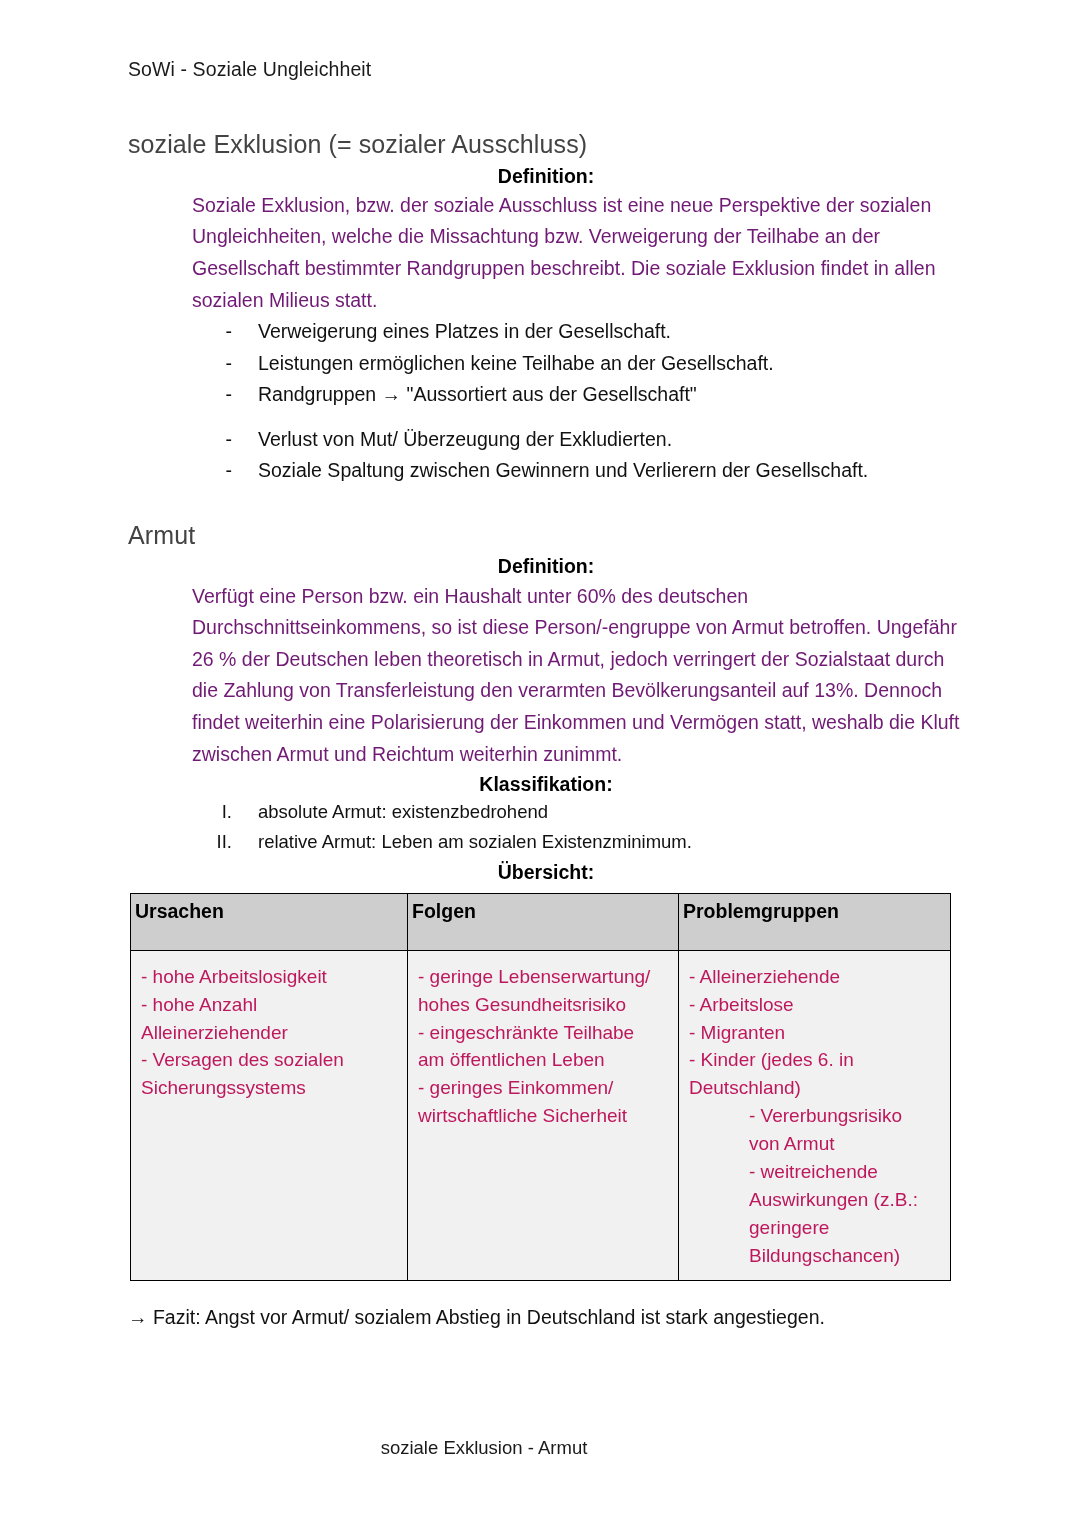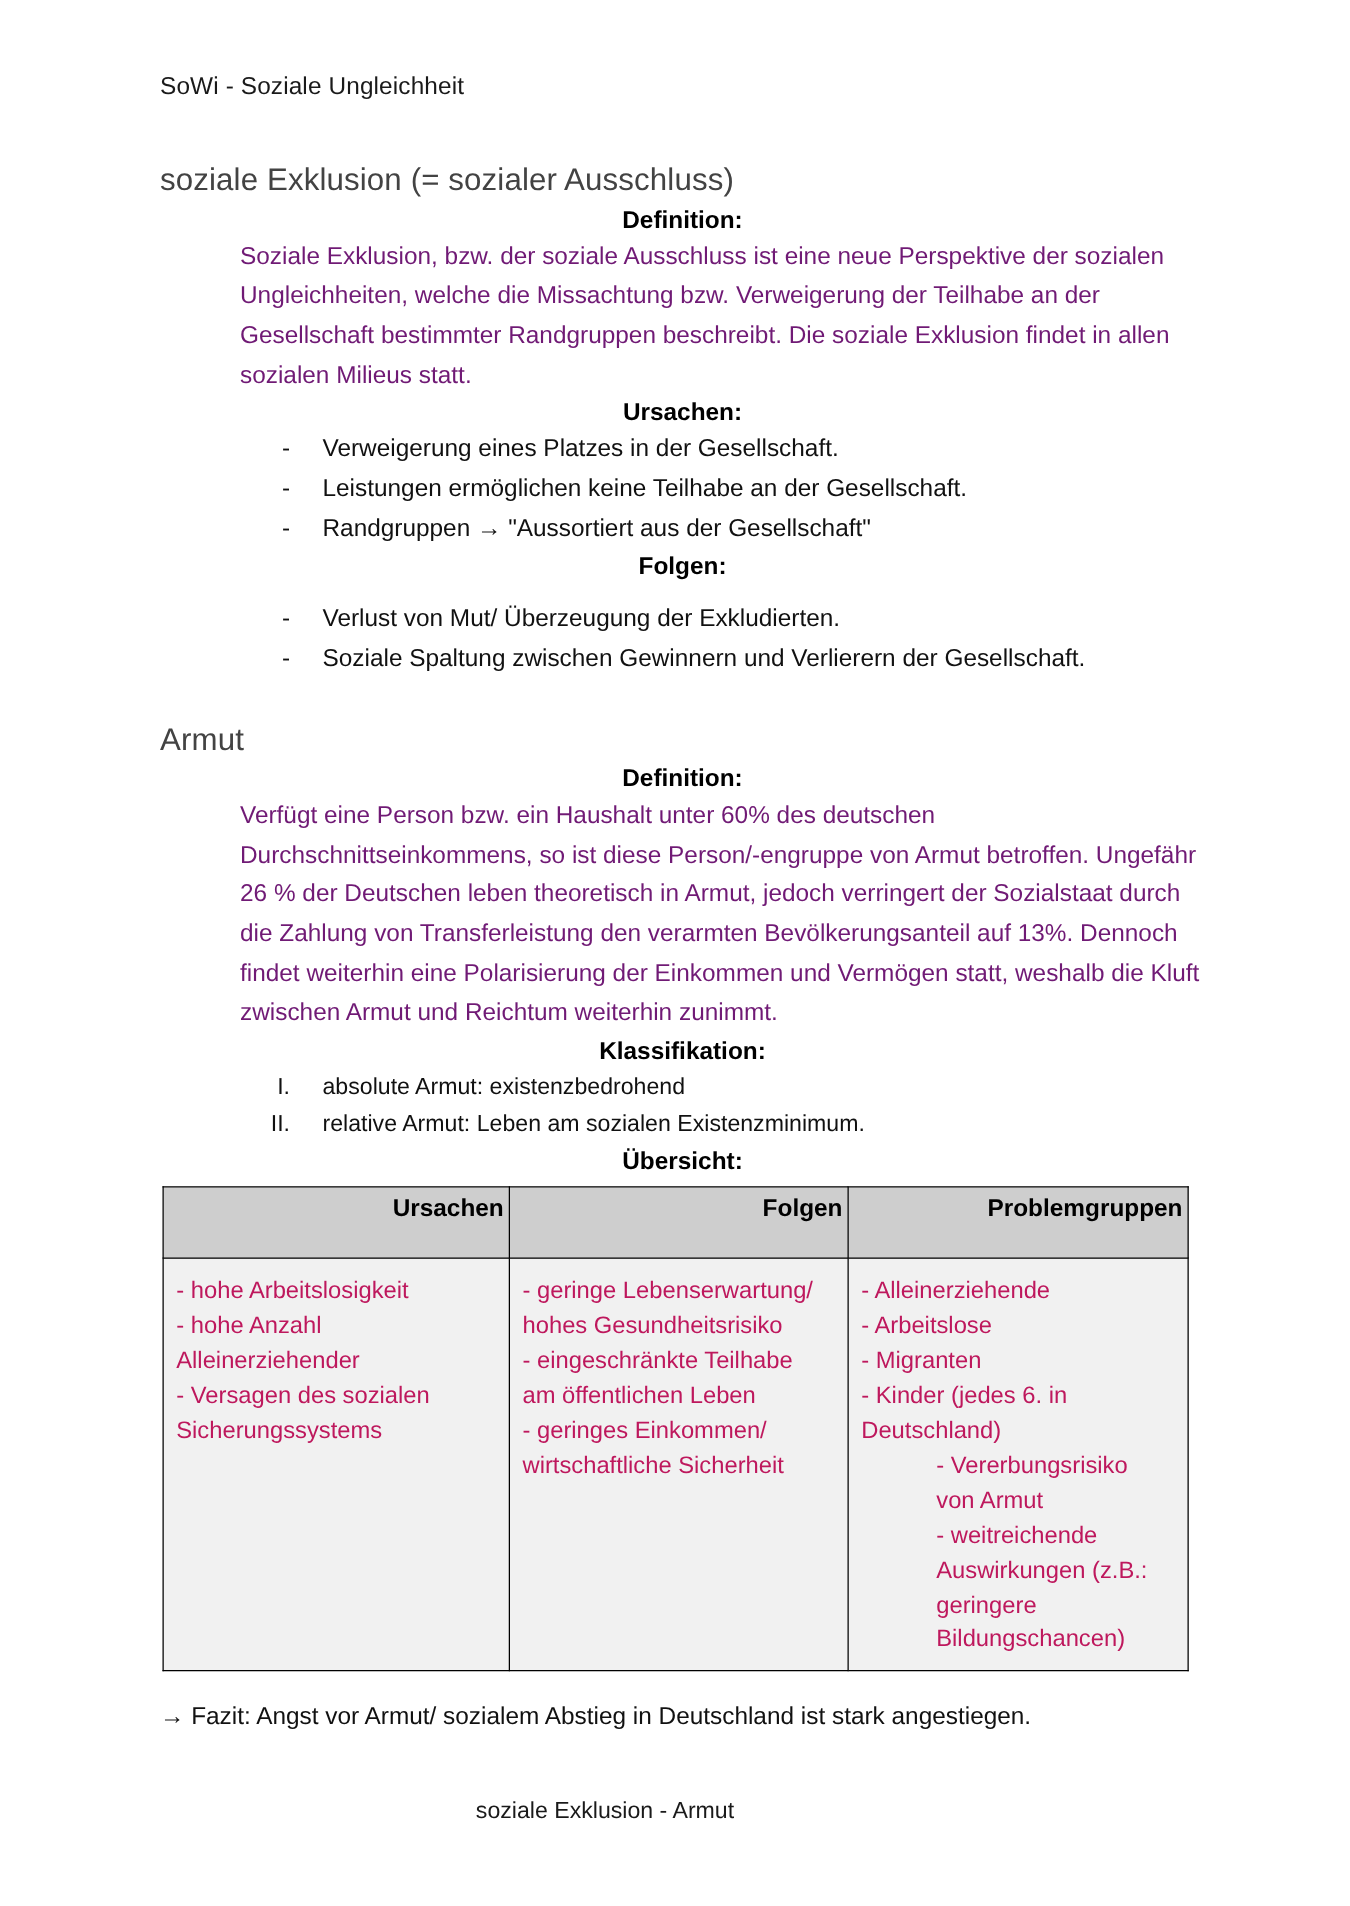--- a/index.html
+++ b/index.html
@@ -106,21 +106,21 @@
     background: #f1f1f1;
   }
   table.overview th,
   table.overview td {
     border: 1.6px solid #000000;
     vertical-align: top;
     padding: 0;
   }
   table.overview th {
     background: #cecece;
-    text-align: right;
+    text-align: left;
     font-size: 19.5px;
     font-weight: bold;
     height: 44px;
     padding: 6px 4px;
     color: #000;
   }
   table.overview td {
     background: #f1f1f1;
     padding: 12px 20px 10px 10px;
     font-size: 19px;
@@ -162,38 +162,36 @@
   <div class="doc-header">SoWi - Soziale Ungleichheit</div>
 
   <div class="content">
 
     <h1 class="section-title">soziale Exklusion (= sozialer Ausschluss)</h1>
 
     <p class="label">Definition:</p>
 
     <p class="para">Soziale Exklusion, bzw. der soziale Ausschluss ist eine neue Perspektive der sozialen Ungleichheiten, welche die Missachtung bzw. Verweigerung der Teilhabe an der Gesellschaft bestimmter Randgruppen beschreibt. Die soziale Exklusion findet in allen sozialen Milieus statt.</p>
 
-    <p class="label">Ursachen:</p>
 
     <ul class="bullets">
       <li>
         <span class="marker">-</span>
         <span>Verweigerung eines Platzes in der Gesellschaft.</span>
       </li>
       <li>
         <span class="marker">-</span>
         <span>Leistungen ermöglichen keine Teilhabe an der Gesellschaft.</span>
       </li>
       <li>
         <span class="marker">-</span>
         <span>Randgruppen →  "Aussortiert aus der Gesellschaft"</span>
       </li>
     </ul>
 
-    <p class="label">Folgen:</p>
 
     <div class="spacer-sm"></div>
 
     <ul class="bullets">
       <li>
         <span class="marker">-</span>
         <span>Verlust von Mut/ Überzeugung der Exkludierten.</span>
       </li>
       <li>
         <span class="marker">-</span>

